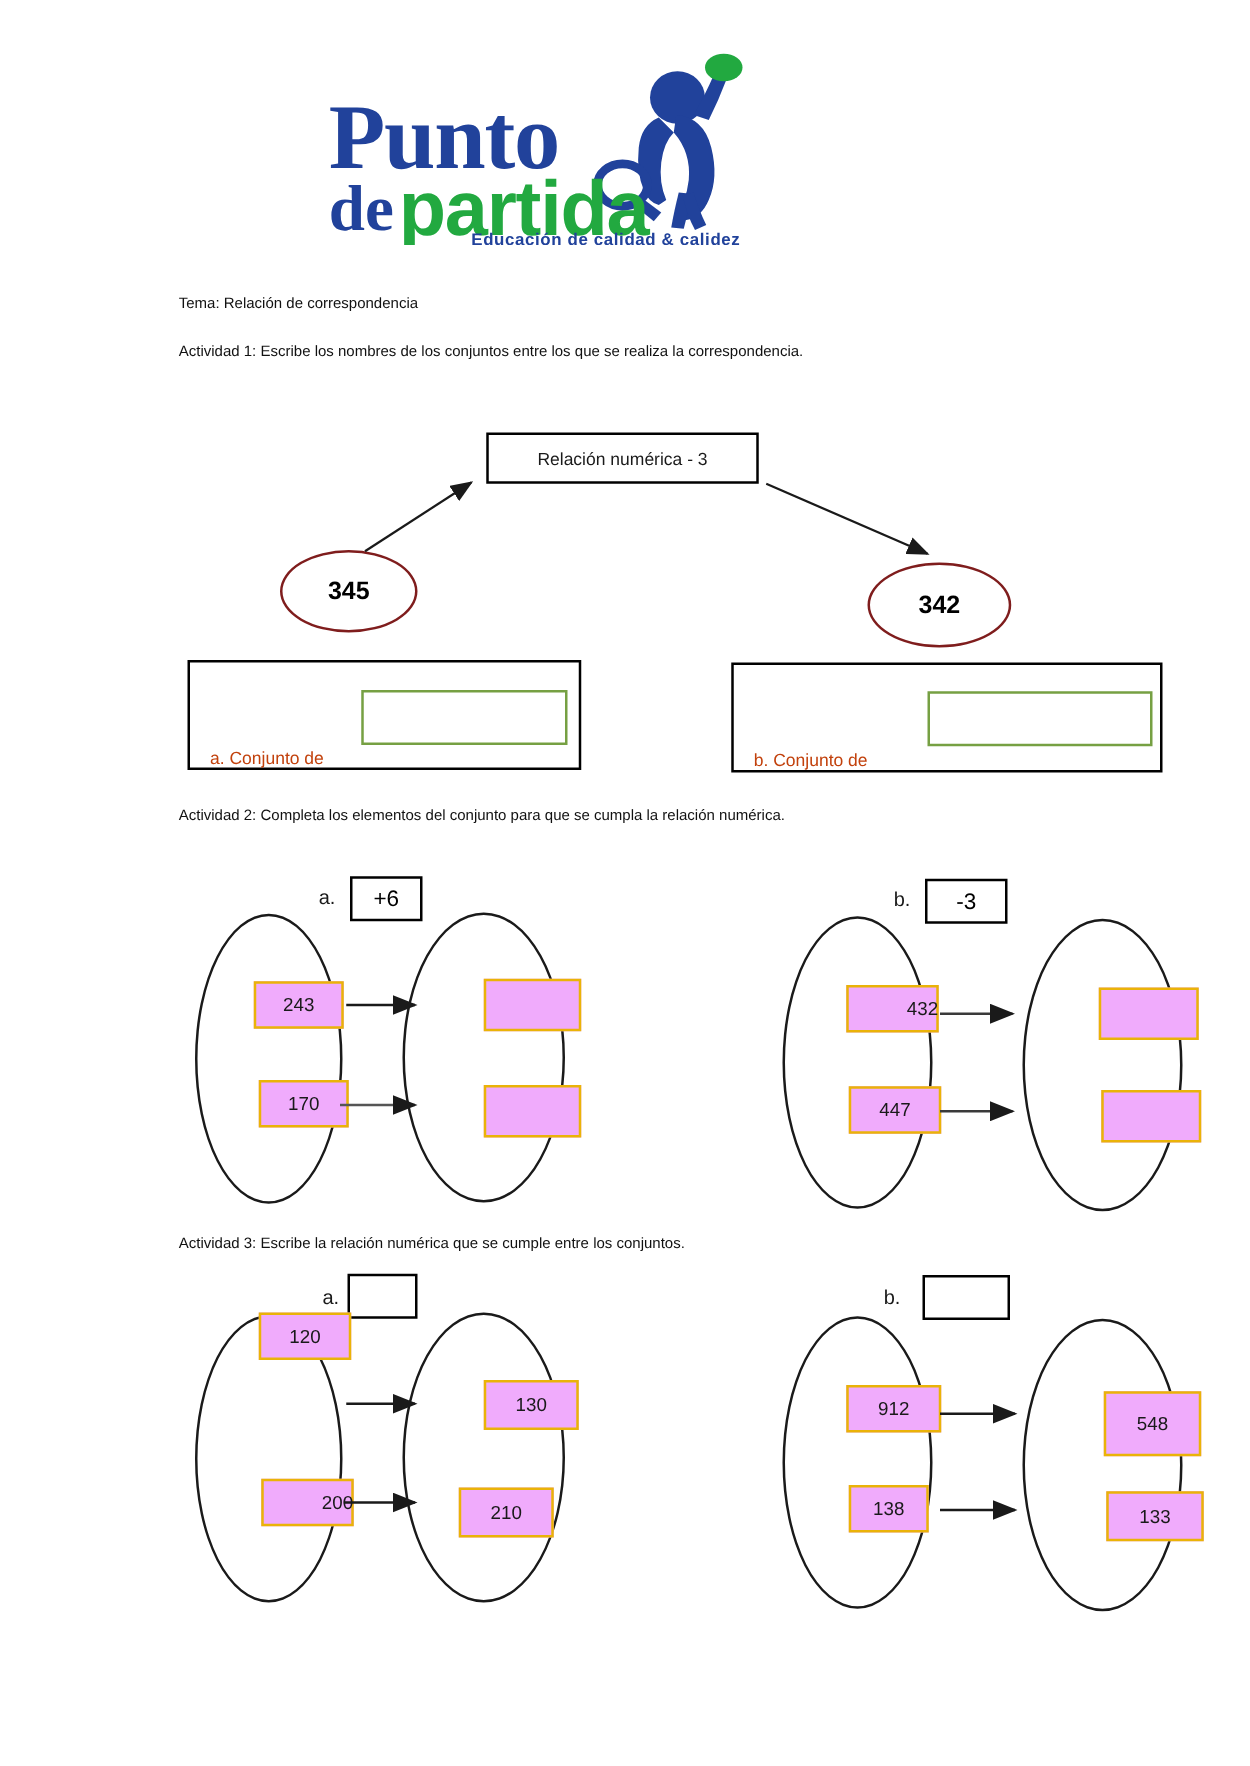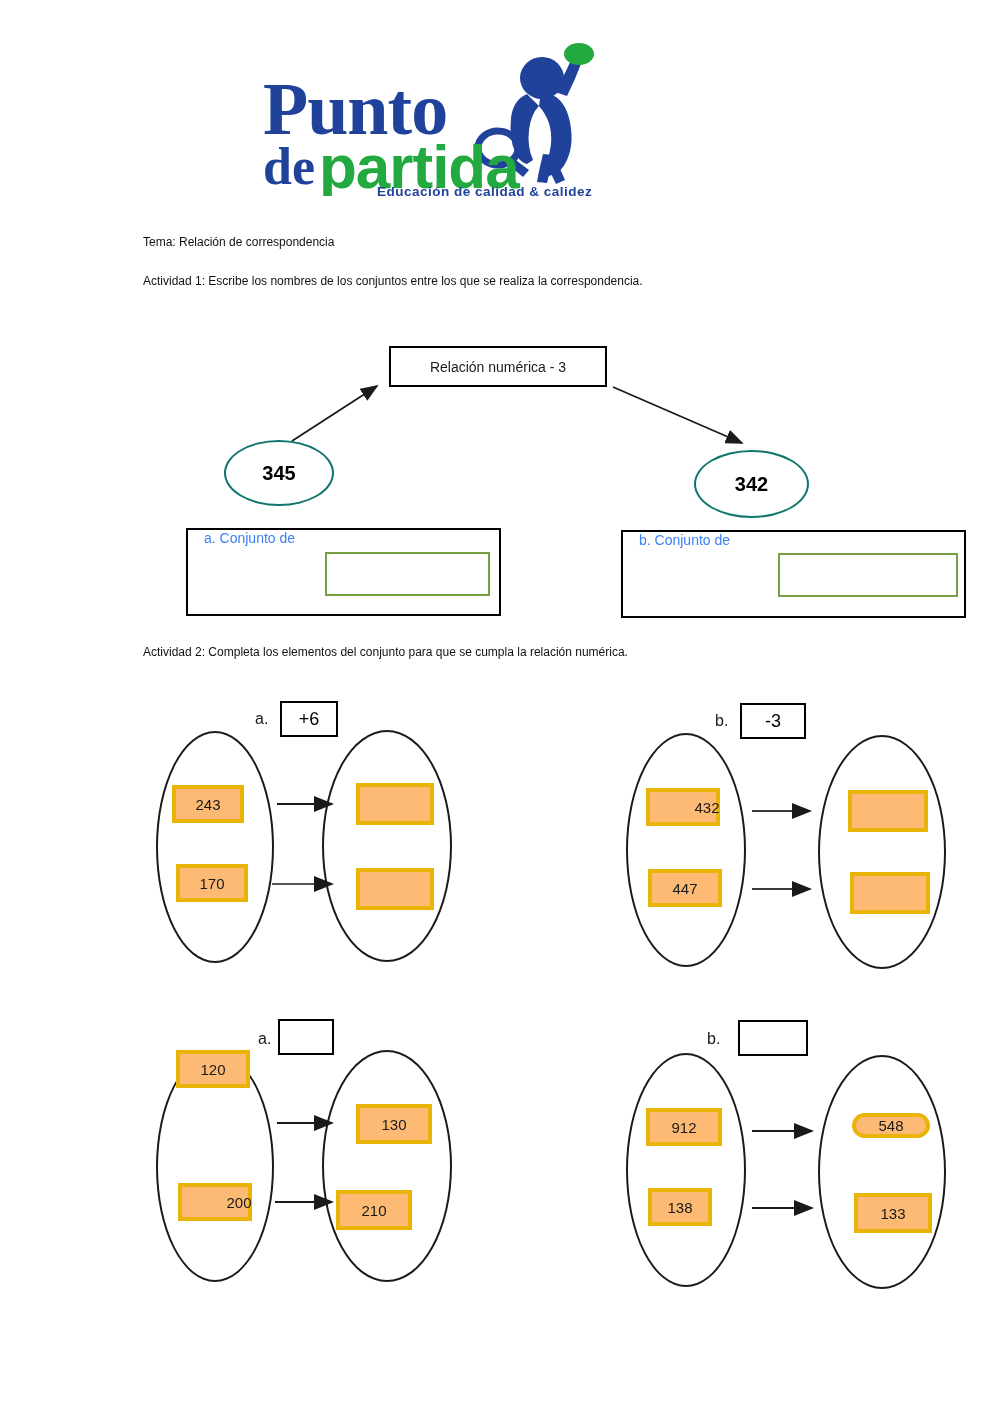--- a/index.html
+++ b/index.html
@@ -33,63 +33,63 @@
     border: 2px solid #000;
     background: #fff;
     display: flex;
     align-items: center;
     justify-content: center;
     font-size: 14px;
     color: #1a1a1a;
   }
   .ellipse-num {
     position: absolute;
-    border: 2px solid #0f766e;
+    border: 2px solid #7f1d1d;
     border-radius: 50%;
     background: #fff;
     display: flex;
     align-items: center;
     justify-content: center;
     font-weight: bold;
     font-size: 20px;
     color: #000;
   }
   .conj-box {
     position: absolute;
     border: 2px solid #000;
     background: #fff;
     display: flex;
-    align-items: flex-start;
+    align-items: flex-end;
     font-size: 14px;
-    color: #3b82f6;
-    margin-left: 36px;
+    color: #c2410c;
   }
   .conj-label { margin-left: 16px; white-space: nowrap; }
   .green-field {
     border: 2px solid #76a043;
     background: #fff;
     height: 44px;
   }
 
   
   .set-oval {
     position: absolute;
     border: 2px solid #1a1a1a;
     border-radius: 50%;
     background: transparent;
   }
   .num-cell {
     position: absolute;
-    border: 4px solid #eab308;
-    background: #fdba74;
+    border: 2px solid #eab308;
+    background: #f0abfc;
     display: flex;
     align-items: center;
     justify-content: center;
     font-size: 15px;
     color: #1a1a1a;
+    margin-left: 31px;
   }
   .op-label {
     position: absolute;
     font-size: 16px;
     color: #1a1a1a;
   }
   .op-box {
     position: absolute;
     border: 2.5px solid #000;
     background: #fff;
@@ -197,20 +197,21 @@
   <div class="num-cell" style="left:848px; top:790px; width:80px; height:42px;"></div>
   <div class="num-cell" style="left:850px; top:872px; width:80px; height:42px;"></div>
 
   <svg class="svg-layer">
     <line x1="277" y1="804" x2="332" y2="804" stroke="#1a1a1a" stroke-width="2" marker-end="url(#ah)"></line>
     <line x1="272" y1="884" x2="332" y2="884" stroke="#555" stroke-width="2" marker-end="url(#ah)"></line>
     <line x1="752" y1="811" x2="810" y2="811" stroke="#3a3a3a" stroke-width="2" marker-end="url(#ah)"></line>
     <line x1="752" y1="889" x2="810" y2="889" stroke="#3a3a3a" stroke-width="2" marker-end="url(#ah)"></line>
   </svg>
 
+  <div class="body-text nojust" style="left:143px; top:985px; width:740px;">Actividad 3:  Escribe la relación numérica que se cumple entre los conjuntos.</div>
 
   <div class="op-label" style="left:258px; top:1030px;">a.</div>
   <div class="op-box" style="left:278px; top:1019px; width:56px; height:36px;">
     <span></span>
   </div>
 
   <div class="set-oval" style="left:156px; top:1052px; width:118px; height:230px;"></div>
   <div class="num-cell" style="left:176px; top:1050px; width:74px; height:38px;">120</div>
   <div class="num-cell" style="left:178px; top:1183px; width:74px; height:38px;padding-left:48px;">200</div>
 
@@ -221,21 +222,21 @@
   <div class="op-label" style="left:707px; top:1030px;">b.</div>
   <div class="op-box" style="left:738px; top:1020px; width:70px; height:36px;">
     <span></span>
   </div>
 
   <div class="set-oval" style="left:626px; top:1053px; width:120px; height:234px;"></div>
   <div class="num-cell" style="left:646px; top:1108px; width:76px; height:38px;">912</div>
   <div class="num-cell" style="left:648px; top:1188px; width:64px; height:38px;text-align:center;">138</div>
 
   <div class="set-oval" style="left:818px; top:1055px; width:128px; height:234px;"></div>
-  <div class="num-cell" style="left:852px; top:1113px; width:78px; height:25px;border-radius:17px;">548</div>
+  <div class="num-cell" style="left:852px; top:1113px; width:78px; height:52px;">548</div>
   <div class="num-cell" style="left:854px; top:1193px; width:78px; height:40px;">133</div>
 
   <svg class="svg-layer">
     <line x1="277" y1="1123" x2="332" y2="1123" stroke="#1a1a1a" stroke-width="2" marker-end="url(#ah)"></line>
     <line x1="275" y1="1202" x2="332" y2="1202" stroke="#1a1a1a" stroke-width="2" marker-end="url(#ah)"></line>
     <line x1="752" y1="1131" x2="812" y2="1131" stroke="#1a1a1a" stroke-width="2" marker-end="url(#ah)"></line>
     <line x1="752" y1="1208" x2="812" y2="1208" stroke="#1a1a1a" stroke-width="2" marker-end="url(#ah)"></line>
   </svg>
 
 </div>

